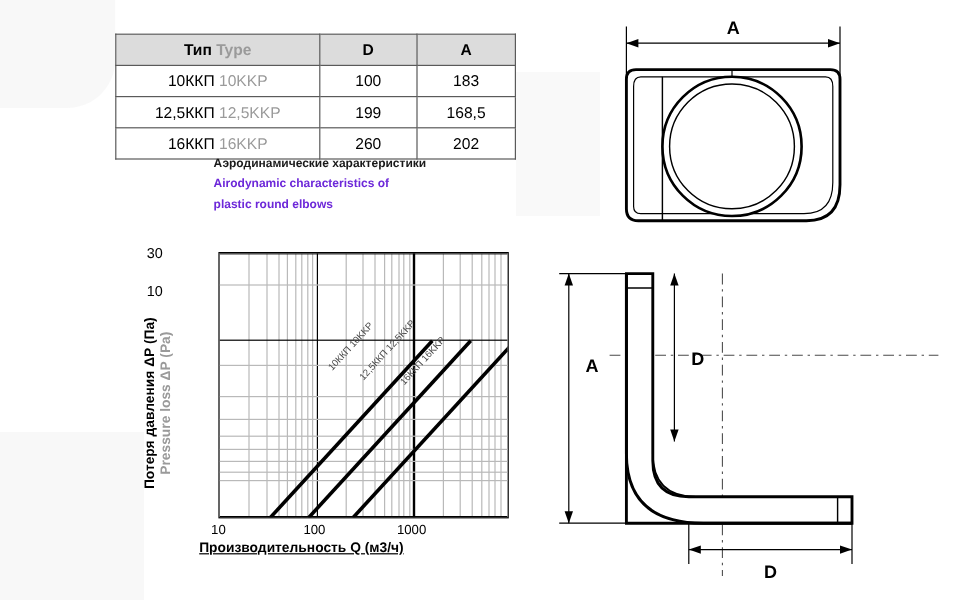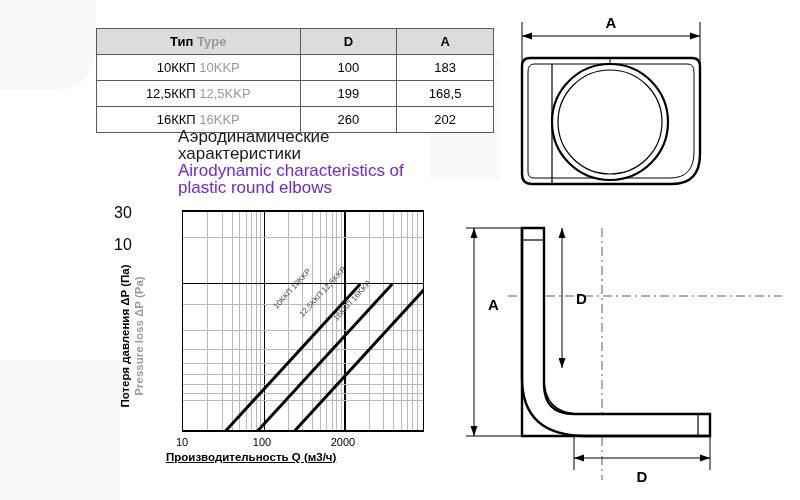--- a/index.html
+++ b/index.html
@@ -19,21 +19,21 @@
     left: 0; top: 0;
     width: 800px;
     height: 500px;
   }
 
   
   .spec-table {
     position: absolute;
     left: 96px;
     top: 28px;
-    width: 398px;
+    width: 334px;
     border-collapse: collapse;
     font-size: 13px;
   }
   .spec-table th, .spec-table td {
     border: 1px solid #5a5a5a;
     text-align: center;
     padding: 3px 4px;
     height: 19px;
     background: #ffffff;
   }
@@ -47,22 +47,22 @@
   .ru { color: #000000; }
   .en { color: #9a9a9a; }
   .hdr-inner { display: inline-block; }
 
   
   .caption {
     position: absolute;
     left: 178px;
     top: 128px;
     width: 250px;
-    font-size: 17px;
-    font-weight: normal;
+    font-size: 10px;
+    font-weight: bold;
     line-height: 17px;
   }
   .caption .ru-line { color: #1a1a1a; }
   .caption .en-line { color: #6d28d9; }
 
   
   .chart-wrap {
     position: absolute;
     left: 120px;
     top: 196px;
@@ -100,23 +100,23 @@
     position: absolute;
     font-size: 8px;
     color: #4a4a4a;
     white-space: nowrap;
     transform-origin: 0 50%;
   }
 
   .y-tick {
     position: absolute;
     right: 306px;
-    font-size: 16px;
+    font-size: 12px;
     color: #000;
-    text-align: left;
+    text-align: center;
     width: 30px;
   }
   .x-tick {
     position: absolute;
     font-size: 11px;
     color: #000;
     text-align: center;
     width: 40px;
   }
   .y-axis-title {
@@ -266,21 +266,21 @@
       <div class="curve" style="left:74px; top:219px; width:200px; transform: rotate(-47.5deg);"></div>
       <div class="curve" style="left:111px; top:219px; width:200px; transform: rotate(-47.5deg);"></div>
 
       <div class="curve-label" style="left:92px; top:92px; transform: rotate(-47.5deg);">10ККП 10KKP</div>
       <div class="curve-label" style="left:118px; top:100px; transform: rotate(-47.5deg);">12,5ККП 12,5KKP</div>
       <div class="curve-label" style="left:152px; top:104px; transform: rotate(-47.5deg);">16ККП 16KKP</div>
     </div>
 
     <div class="x-tick" style="left:42px; top:240px;">10</div>
     <div class="x-tick" style="left:122px; top:240px;">100</div>
-    <div class="x-tick" style="left:203px; top:240px;">2000</div>
+    <div class="x-tick" style="left:203px; top:240px;">1000</div>
 
     <div class="x-axis-title">
       <span class="t-ru">Производительность Q (м3/ч)</span><br>
     </div>
   </div>
 
   <svg class="drawing" id="top-view" viewBox="0 0 340 200">
 
     <g stroke="#000" stroke-width="1" fill="none">
       <line x1="70" y1="8" x2="70" y2="52"></line>

